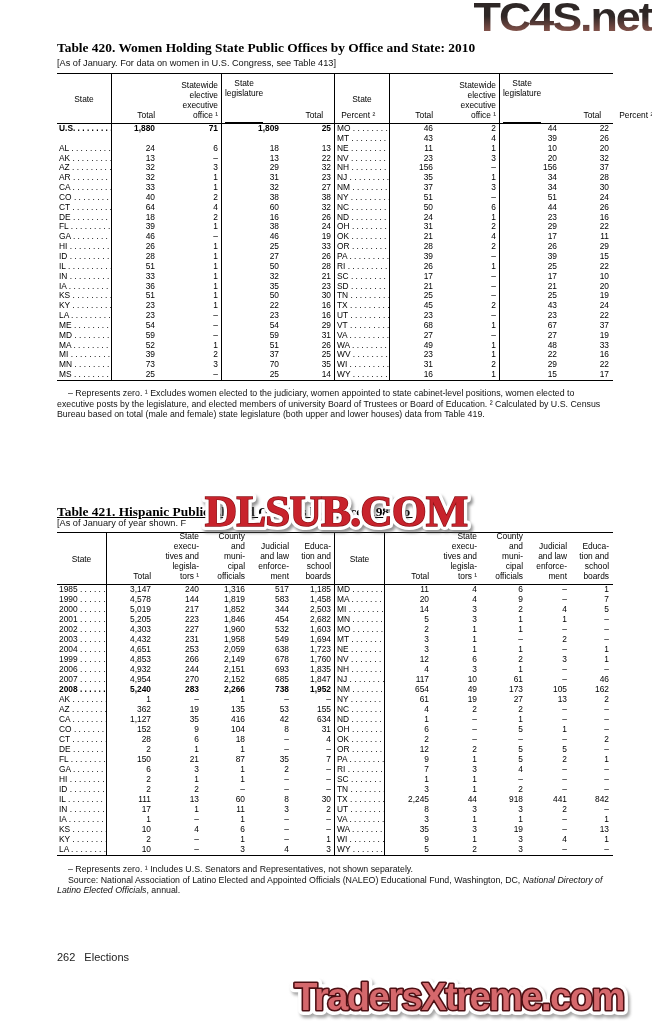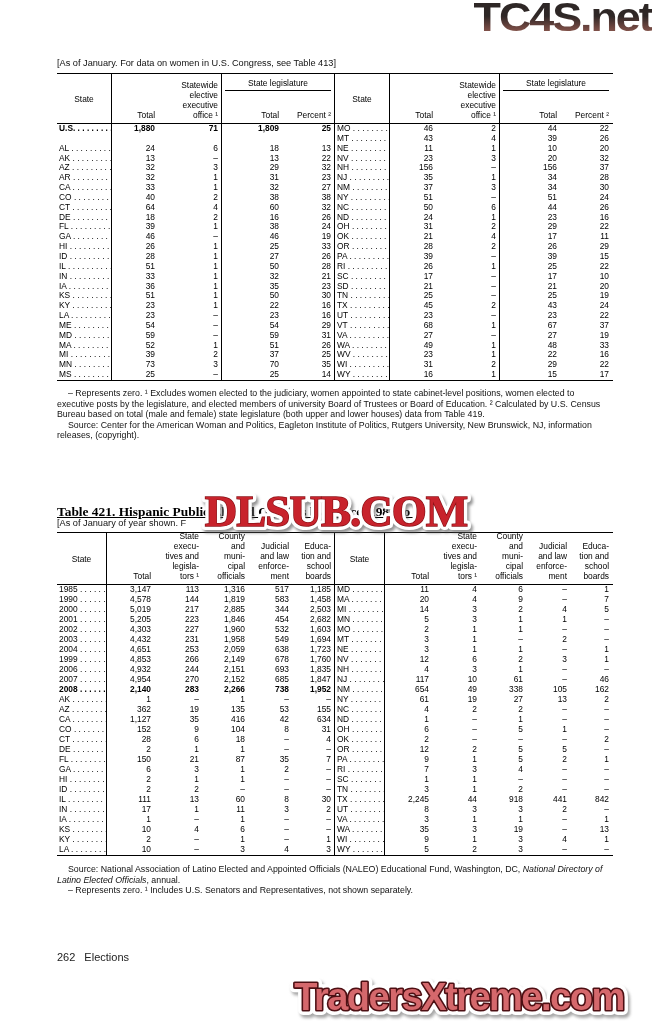--- a/index.html
+++ b/index.html
@@ -31,21 +31,21 @@
   
   .stat-table { position:absolute; left:57px; width:556px; font-size:8.4px; color:#000; }
   .thead { display:flex; border-top:1px solid #000; border-bottom:1px solid #000; font-size:8.4px; }
   .half { display:flex; }
   .half.right { border-left:1px solid #000; }
   .hc { display:flex; }
   .hc-state { align-items:center; justify-content:center; border-right:1px solid #000; }
   .hc-bottom { align-items:flex-end; justify-content:flex-end; text-align:right;
                white-space:pre-line; padding:0 3px 3px 0; }
   .hc-borderR { border-right:1px solid #000; }
-  .leg-group { display:flex; flex-direction:column; }
+  .leg-group { display:flex; flex-direction:row; }
   .leg-span { text-align:center; border-bottom:1px solid #000; margin:4px 3px 0 3px; padding-bottom:2px; }
   .leg-subs { flex:1; display:flex; }
   .leg-subs > div { display:flex; align-items:flex-end; justify-content:flex-end; padding:0 3px 3px 0; }
   .tbody { border-bottom:1.6px solid #000; }
   .trow { display:flex; }
   .tc { overflow:hidden; white-space:nowrap; }
   .tc-label { padding-left:2px; border-right:1px solid #000; }
   .tc-num { text-align:right; padding-right:3px; }
   .tc-borderR { border-right:1px solid #000; }
   .bold { font-weight:bold; }
@@ -64,20 +64,21 @@
   
   #footer-left { position:absolute; left:57px; top:951px; font-size:11px; color:#222; }
   #footer-left .pgnum { margin-right:9px; }
   #footer-source { position:absolute; left:57px; top:972px; width:556px; text-align:right; font-size:8.8px; color:#222; }
 </style>
 </head>
 <body>
 
 <div id="page">
 
+  <div class="tbl-title" style="top:40px;">Table 420. Women Holding State Public Offices by Office and State: 2010</div>
   <div class="tbl-note" style="top:58px;">[As of January. For data on women in U.S. Congress, see Table 413]</div>
 
   <div id="table420" class="stat-table">
     <div class="thead">
         <div class="half">
           <div class="hc hc-state" style="width: 55px;">State</div>
           <div class="hc hc-bottom" style="width: 46px;">Total</div>
           <div class="hc hc-bottom hc-borderR" style="width: 64px;">Statewide
 elective
 executive
@@ -521,21 +522,20 @@
             <div class="tc tc-num tc-borderR" style="width: 64px;">1</div>
             <div class="tc tc-num" style="width: 60px;">15</div>
             <div class="tc tc-num" style="width: 52px;">17</div>
           </div>
         </div>
       </div>
   </div>
 
   <div class="footnotes" style="top:388px;">
     <p>– Represents zero. ¹ Excludes women elected to the judiciary, women appointed to state cabinet-level positions, women elected to executive posts by the legislature, and elected members of university Board of Trustees or Board of Education. ² Calculated by U.S. Census Bureau based on total (male and female) state legislature (both upper and lower houses) data from Table 419.</p>
-    <p>Source: Center for the American Woman and Politics, Eagleton Institute of Politics, Rutgers University, New Brunswick, NJ, information releases, (copyright).</p>
   </div>
 
   <div class="tbl-title" style="top:504px;text-decoration:underline;">
     <div>Table 421. Hispanic Public Elected Officials by Office, 1985 to 2008,</div>
   </div>
   <div class="tbl-note" style="top:518px;">[As of January of year shown. F</div>
 
   <div id="table421" class="stat-table">
     <div class="thead">
         <div class="half">
@@ -581,21 +581,21 @@
 tion and
 school
 boards</div>
         </div>
       </div>
     <div class="tbody">
         <div class="trow">
           <div class="half">
             <div class="tc tc-label" style="width: 50px;"><span>1985</span><span> . . . . . . . . . . . . . . . . . . . . . . . . . . . . . . . . . . . . . . . .</span></div>
             <div class="tc tc-num" style="width: 47px;">3,147</div>
-            <div class="tc tc-num" style="width: 48px;">113</div>
+            <div class="tc tc-num" style="width: 48px;">240</div>
             <div class="tc tc-num" style="width: 46px;">1,316</div>
             <div class="tc tc-num" style="width: 44px;">517</div>
             <div class="tc tc-num" style="width: 42px;">1,185</div>
           </div>
           <div class="half right">
             <div class="tc tc-label" style="width: 50px;"><span>MD</span><span> . . . . . . . . . . . . . . . . . . . . . . . . . . . . . . . . . . . . . . . .</span></div>
             <div class="tc tc-num" style="width: 47px;">11</div>
             <div class="tc tc-num" style="width: 48px;">4</div>
             <div class="tc tc-num" style="width: 46px;">6</div>
             <div class="tc tc-num" style="width: 44px;">–</div>
@@ -618,21 +618,21 @@
             <div class="tc tc-num" style="width: 46px;">9</div>
             <div class="tc tc-num" style="width: 44px;">–</div>
             <div class="tc tc-num" style="width: 42px;">7</div>
           </div>
         </div>
         <div class="trow">
           <div class="half">
             <div class="tc tc-label" style="width: 50px;"><span>2000</span><span> . . . . . . . . . . . . . . . . . . . . . . . . . . . . . . . . . . . . . . . .</span></div>
             <div class="tc tc-num" style="width: 47px;">5,019</div>
             <div class="tc tc-num" style="width: 48px;">217</div>
-            <div class="tc tc-num" style="width: 46px;">2,885</div>
+            <div class="tc tc-num" style="width: 46px;">1,852</div>
             <div class="tc tc-num" style="width: 44px;">344</div>
             <div class="tc tc-num" style="width: 42px;">2,503</div>
           </div>
           <div class="half right">
             <div class="tc tc-label" style="width: 50px;"><span>MI</span><span> . . . . . . . . . . . . . . . . . . . . . . . . . . . . . . . . . . . . . . . .</span></div>
             <div class="tc tc-num" style="width: 47px;">14</div>
             <div class="tc tc-num" style="width: 48px;">3</div>
             <div class="tc tc-num" style="width: 46px;">2</div>
             <div class="tc tc-num" style="width: 44px;">4</div>
             <div class="tc tc-num" style="width: 42px;">5</div>
@@ -760,31 +760,31 @@
             <div class="tc tc-num" style="width: 47px;">117</div>
             <div class="tc tc-num" style="width: 48px;">10</div>
             <div class="tc tc-num" style="width: 46px;">61</div>
             <div class="tc tc-num" style="width: 44px;">–</div>
             <div class="tc tc-num" style="width: 42px;">46</div>
           </div>
         </div>
         <div class="trow">
           <div class="half bold">
             <div class="tc tc-label" style="width: 50px;"><span>2008</span><span> . . . . . . . . . . . . . . . . . . . . . . . . . . . . . . . . . . . . . . . .</span></div>
-            <div class="tc tc-num" style="width: 47px;">2,140</div>
+            <div class="tc tc-num" style="width: 47px;">5,240</div>
             <div class="tc tc-num" style="width: 48px;">283</div>
             <div class="tc tc-num" style="width: 46px;">2,266</div>
             <div class="tc tc-num" style="width: 44px;">738</div>
             <div class="tc tc-num" style="width: 42px;">1,952</div>
           </div>
           <div class="half right">
             <div class="tc tc-label" style="width: 50px;"><span>NM</span><span> . . . . . . . . . . . . . . . . . . . . . . . . . . . . . . . . . . . . . . . .</span></div>
             <div class="tc tc-num" style="width: 47px;">654</div>
             <div class="tc tc-num" style="width: 48px;">49</div>
-            <div class="tc tc-num" style="width: 46px;">338</div>
+            <div class="tc tc-num" style="width: 46px;">173</div>
             <div class="tc tc-num" style="width: 44px;">105</div>
             <div class="tc tc-num" style="width: 42px;">162</div>
           </div>
         </div>
         <div class="trow">
           <div class="half">
             <div class="tc tc-label" style="width: 50px;"><span>AK</span><span> . . . . . . . . . . . . . . . . . . . . . . . . . . . . . . . . . . . . . . . .</span></div>
             <div class="tc tc-num" style="width: 47px;">1</div>
             <div class="tc tc-num" style="width: 48px;">–</div>
             <div class="tc tc-num" style="width: 46px;">1</div>
@@ -1067,22 +1067,22 @@
             <div class="tc tc-num" style="width: 48px;">2</div>
             <div class="tc tc-num" style="width: 46px;">3</div>
             <div class="tc tc-num" style="width: 44px;">–</div>
             <div class="tc tc-num" style="width: 42px;">–</div>
           </div>
         </div>
       </div>
   </div>
 
   <div class="footnotes" style="top:864px;">
+    <p>– Represents zero. ¹ Includes U.S. Senators and Representatives, not shown separately.</p>
     <p><span>Source: National Association of Latino Elected and Appointed Officials (NALEO) Educational Fund, Washington, DC, </span><span class="ital">National Directory of Latino Elected Officials</span><span>, annual.</span></p>
-    <p>– Represents zero. ¹ Includes U.S. Senators and Representatives, not shown separately.</p>
   </div>
 
   <div id="footer-left">
     <span class="pgnum">262</span><span>Elections</span>
   </div>
 
   <div id="wm-top">TC4S.net</div>
 
   <svg id="wm-mid" class="wm-svg" width="352" height="60">
     <text x="176" y="44" text-anchor="middle" font-family="Liberation Serif, serif" font-size="45" letter-spacing="-1" fill="#c8232c" stroke="#ffffff" stroke-width="8" paint-order="stroke" stroke-linejoin="round" style="filter:drop-shadow(2px 3px 1.5px rgba(90,90,90,0.65));">DLSUB.COM</text>

